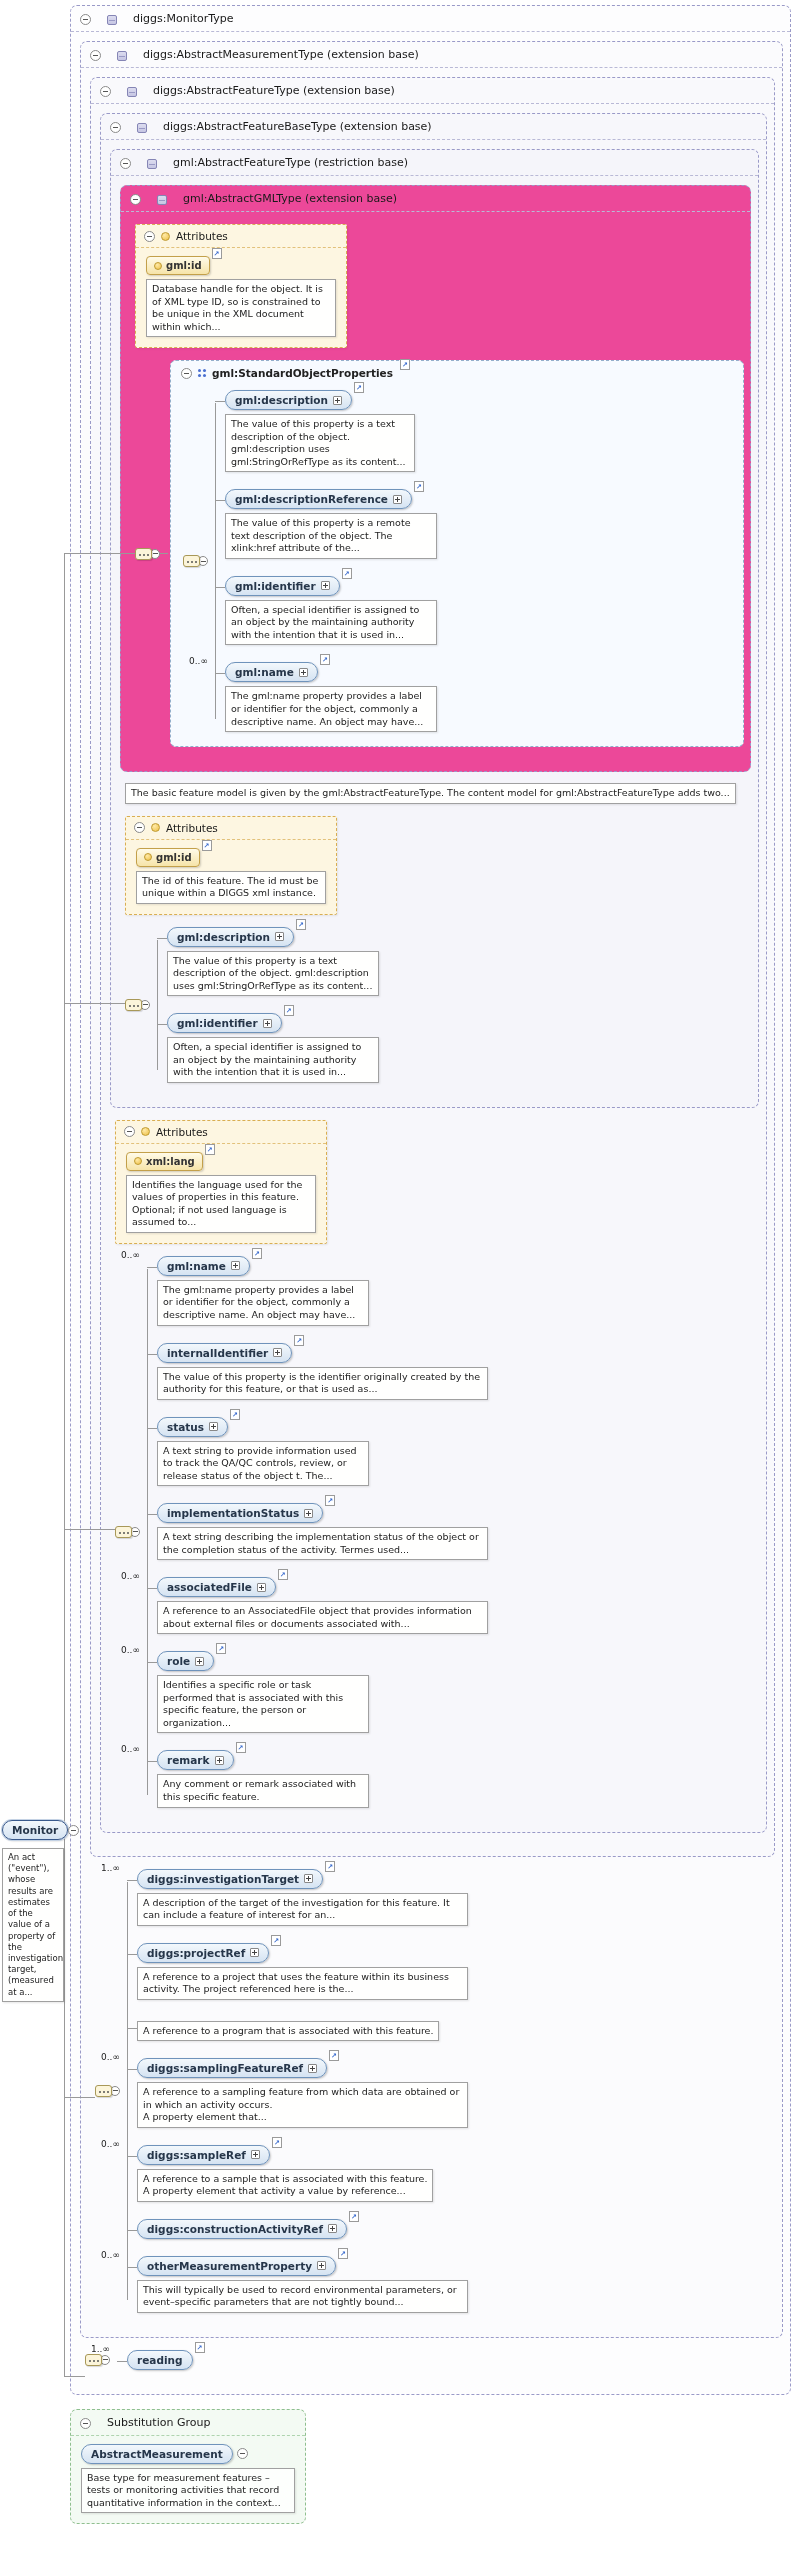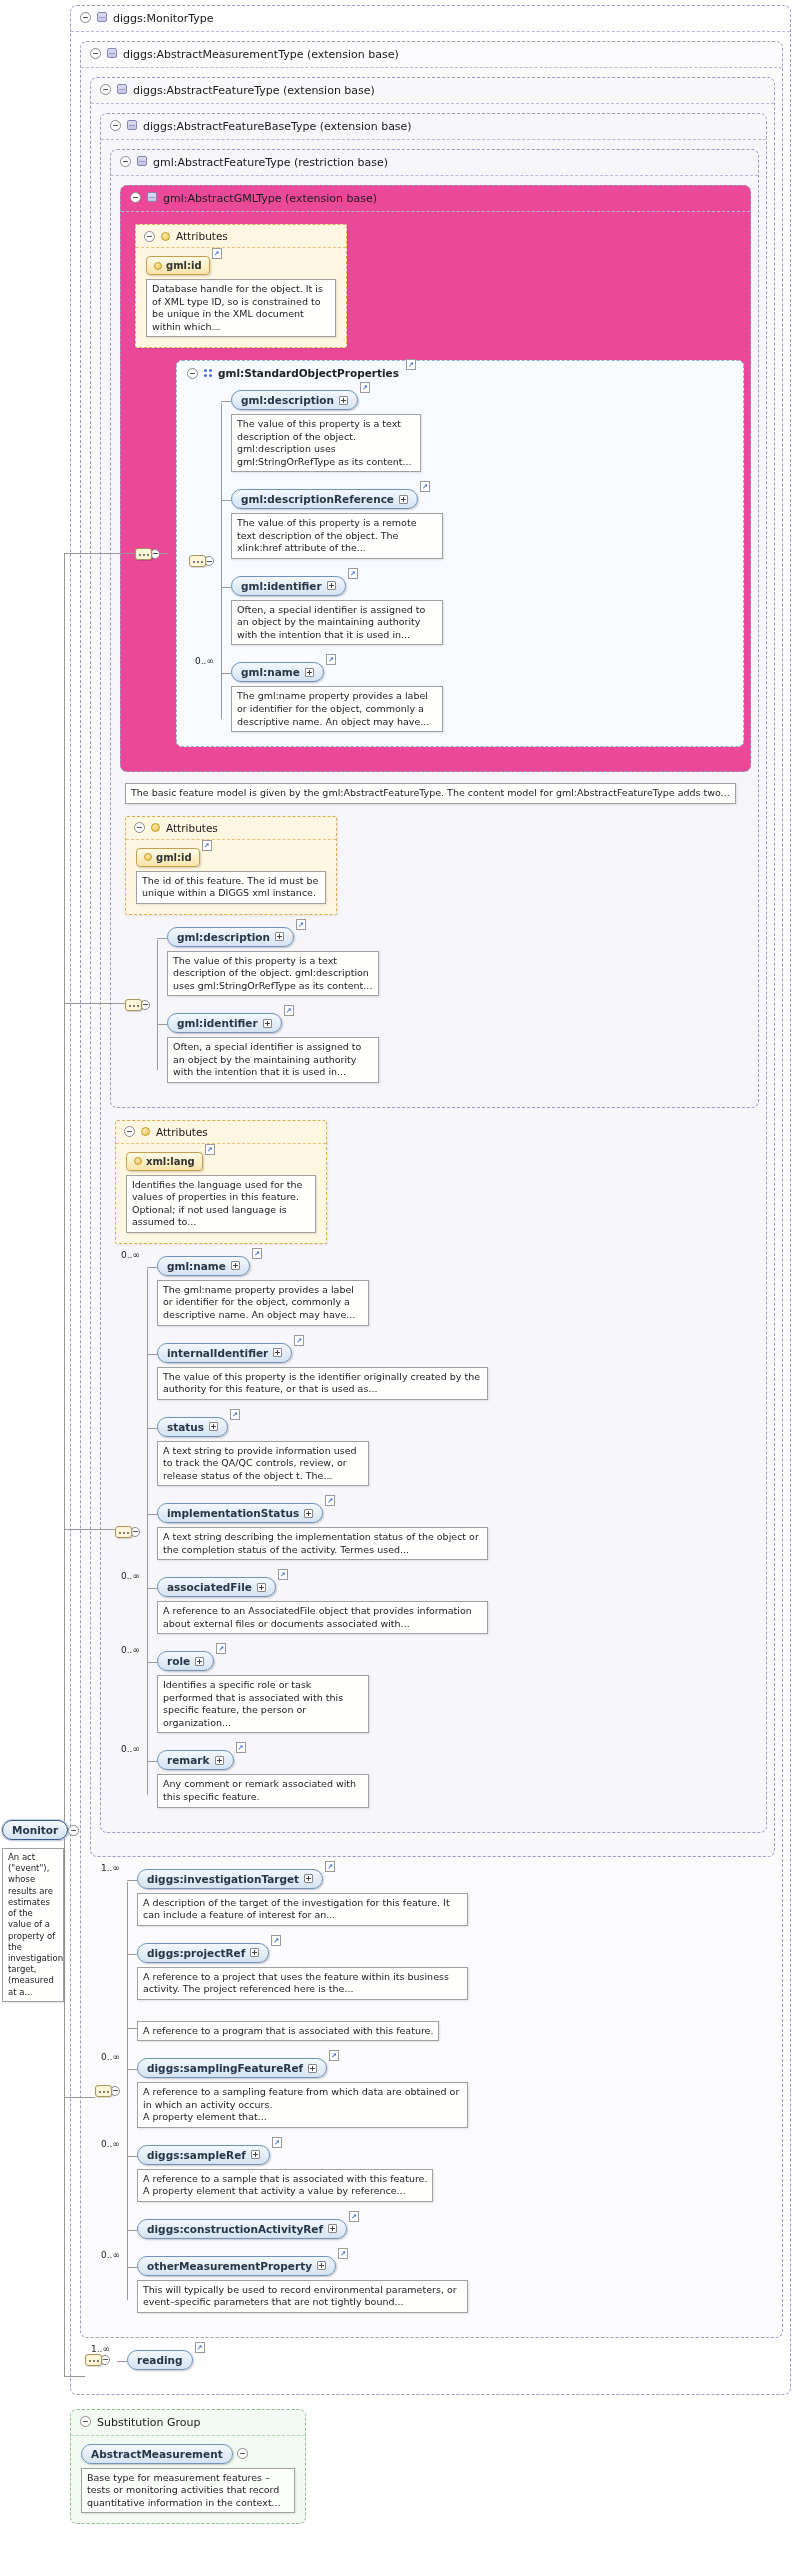--- a/index.html
+++ b/index.html
@@ -4,21 +4,21 @@
 <style>
   * { box-sizing: border-box; margin: 0; padding: 0; }
   body { font-family: "DejaVu Sans", sans-serif; background: #ffffff; color: #1a1a1a; }
   #canvas { position: relative; width: 796px; min-height: 2576px; background: #fff; }
 
   
   .sbox { border: 1px dashed #9a9ac8; border-radius: 7px; margin: 9px 7px 11px 9px; padding: 0 0 12px 0; }
   .sbox.root { margin: 5px 5px 0 70px; }
   .d1 { background: #fdfdfe; } .d2 { background: #fbfbfd; } .d3 { background: #f9f9fc; }
   .d4 { background: #f7f7fb; } .d5 { background: #f5f5fa; } .d6 { background: #ec4899; }
-  .sbox-header { display: flex; align-items: flex-start; gap: 6px; padding: 6px 9px; border-bottom: 1px dashed #b9b9d6; font-size: 11px; }
+  .sbox-header { display: flex; align-items: flex-end; gap: 16px; padding: 6px 9px; border-bottom: 1px dashed #b9b9d6; font-size: 11px; }
   .sbox-title { white-space: nowrap; }
 
   
   .collapse { width: 11px; height: 11px; flex: none; border: 1px solid #8a8a8a; border-radius: 50%; background: #fff; display: inline-flex; align-items: center; justify-content: center; }
   .collapse::after { content: ""; width: 5px; height: 1px; background: #555; }
   .type-icon { width: 10px; height: 10px; flex: none; border: 1px solid #8585b5; border-radius: 2px; background: linear-gradient(#dcdcef,#c6c6e3); position: relative; }
   .type-icon::after { content: ""; position: absolute; left: 1px; right: 1px; top: 4px; border-top: 1px solid #9a9ac5; }
   .dots { width: 10px; height: 10px; flex: none; position: relative; }
   .dots::before { content: ""; position: absolute; left: 1px; top: 1px; width: 3px; height: 3px; border-radius: 50%; background: #4a6fd0; box-shadow: 5px 0 0 #4a6fd0, 0 5px 0 #4a6fd0, 5px 5px 0 #4a6fd0; }
   .seq { width: 17px; height: 12px; flex: none; border: 1px solid #a89858; background: #fcf5da; border-radius: 3px; position: relative; box-shadow: 1px 1px 1px rgba(0,0,0,.15); }
@@ -55,21 +55,21 @@
   
   .branch { display: flex; align-items: center; margin: 12px 6px 12px 14px; }
   .lead { display: flex; align-items: center; flex: none; }
   .lead .collapse { margin-left: -2px; width: 10px; height: 10px; }
   .children { flex: 1; display: flex; flex-direction: column; gap: 17px; margin-left: 17px; position: relative; }
   .children::before { content: ""; position: absolute; left: -10px; top: 13px; bottom: 13px; border-left: 1px solid #999; }
   .child { position: relative; }
   .child::before { content: ""; position: absolute; left: -10px; top: 11px; width: 10px; border-top: 1px solid #999; }
 
   
-  .groupbox { flex: 1; border: 1px dashed #93aecb; background: #f7faff; border-radius: 6px; padding: 6px 10px 12px; margin-left: 8px; }
+  .groupbox { flex: 1; border: 1px dashed #93aecb; background: #f7faff; border-radius: 6px; padding: 6px 10px 12px; margin-left: 2px; }
   .groupbox-header { display: flex; align-items: center; gap: 5px; font-size: 10.5px; font-weight: bold; color: #222; padding-bottom: 3px; }
   .branch.inner { margin: 8px 0 2px 2px; }
 
   
   #monitor { position: absolute; left: 2px; top: 1857px; width: 78px; z-index: 6; }
   .monitor-row { display: flex; align-items: center; }
   .monitor-pill { border: 1px solid #39598c; box-shadow: 0 0 0 1px #c4d2e4, 1px 1px 2px rgba(0,0,0,.25); border-radius: 11px; }
   #monitor .note { margin-top: 8px; }
 
   

